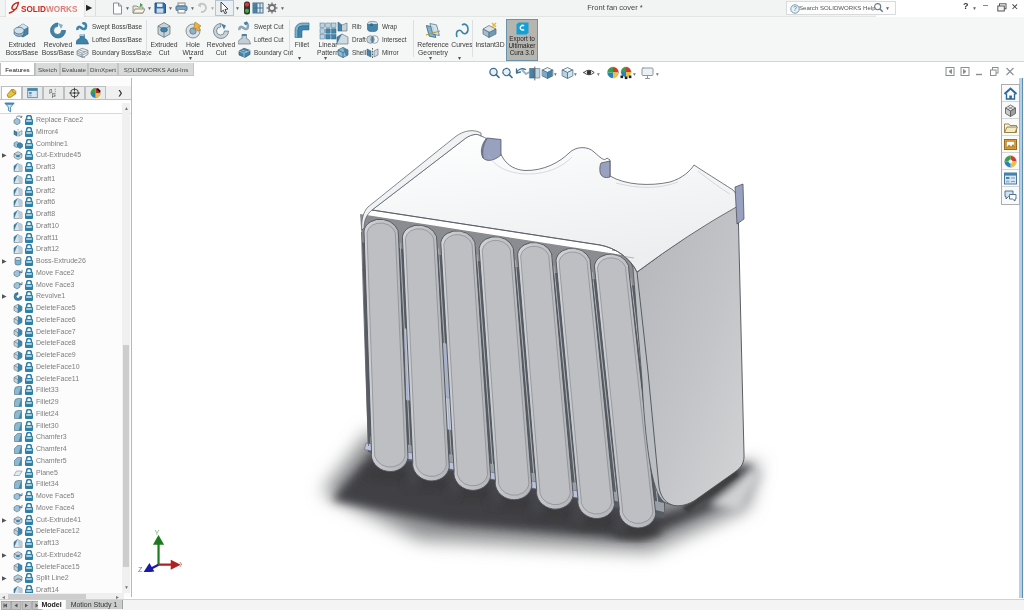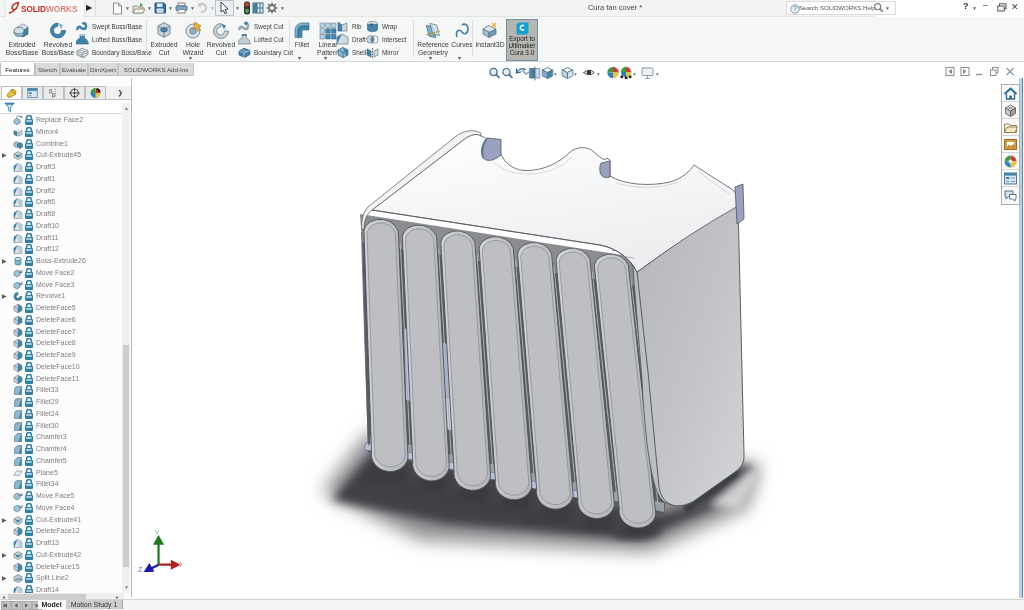--- a/index.html
+++ b/index.html
@@ -211,21 +211,21 @@
           <line x1="0.5" y1="6" x2="2.5" y2="6"></line>
           <line x1="9.5" y1="6" x2="11.5" y2="6"></line>
           <line x1="2.1" y1="2.1" x2="3.5" y2="3.5"></line>
           <line x1="8.5" y1="8.5" x2="9.9" y2="9.9"></line>
           <line x1="2.1" y1="9.9" x2="3.5" y2="8.5"></line>
           <line x1="8.5" y1="3.5" x2="9.9" y2="2.1"></line>
         </g>
       </svg>
     <div class="tbi" style="left:280px;top:5px;color:#666;font-size:5px;">▼</div>
 
-    <div id="title">Cura fan cover *</div>
+    <div id="title">Front fan cover *</div>
 
     <div id="searchbox">
       <svg style="position:absolute;left:3px;top:2px" width="10" height="10" viewBox="0 0 10 10">
           <circle cx="5" cy="5" r="4.2" fill="#eaf2f8" stroke="#7a9ab0"></circle>
           <text x="5" y="7.4" font-size="6.5" text-anchor="middle" fill="#3a6a8a" font-family="Liberation Sans">?</text>
         </svg>
       <span style="margin-left:12px;color:#555;font-size:6.1px;">Search SOLIDWORKS Help</span>
     </div>
     <svg class="tbi" style="left:873px;top:2px" width="11" height="11" viewBox="0 0 13 13">
         <circle cx="5.5" cy="5.5" r="3.6" fill="none" stroke="#6a7a84" stroke-width="1.3"></circle>

